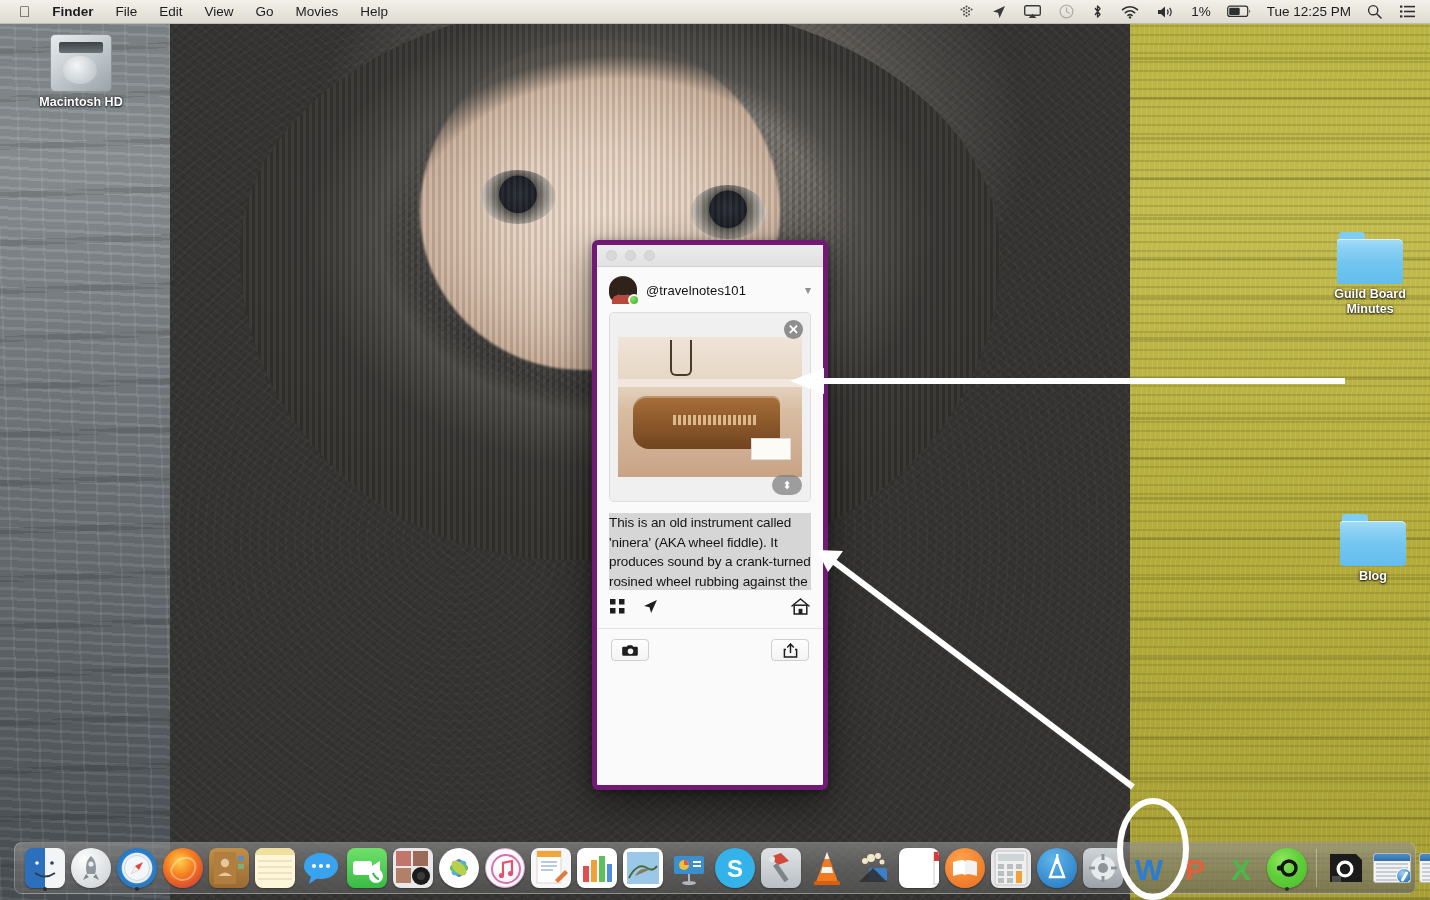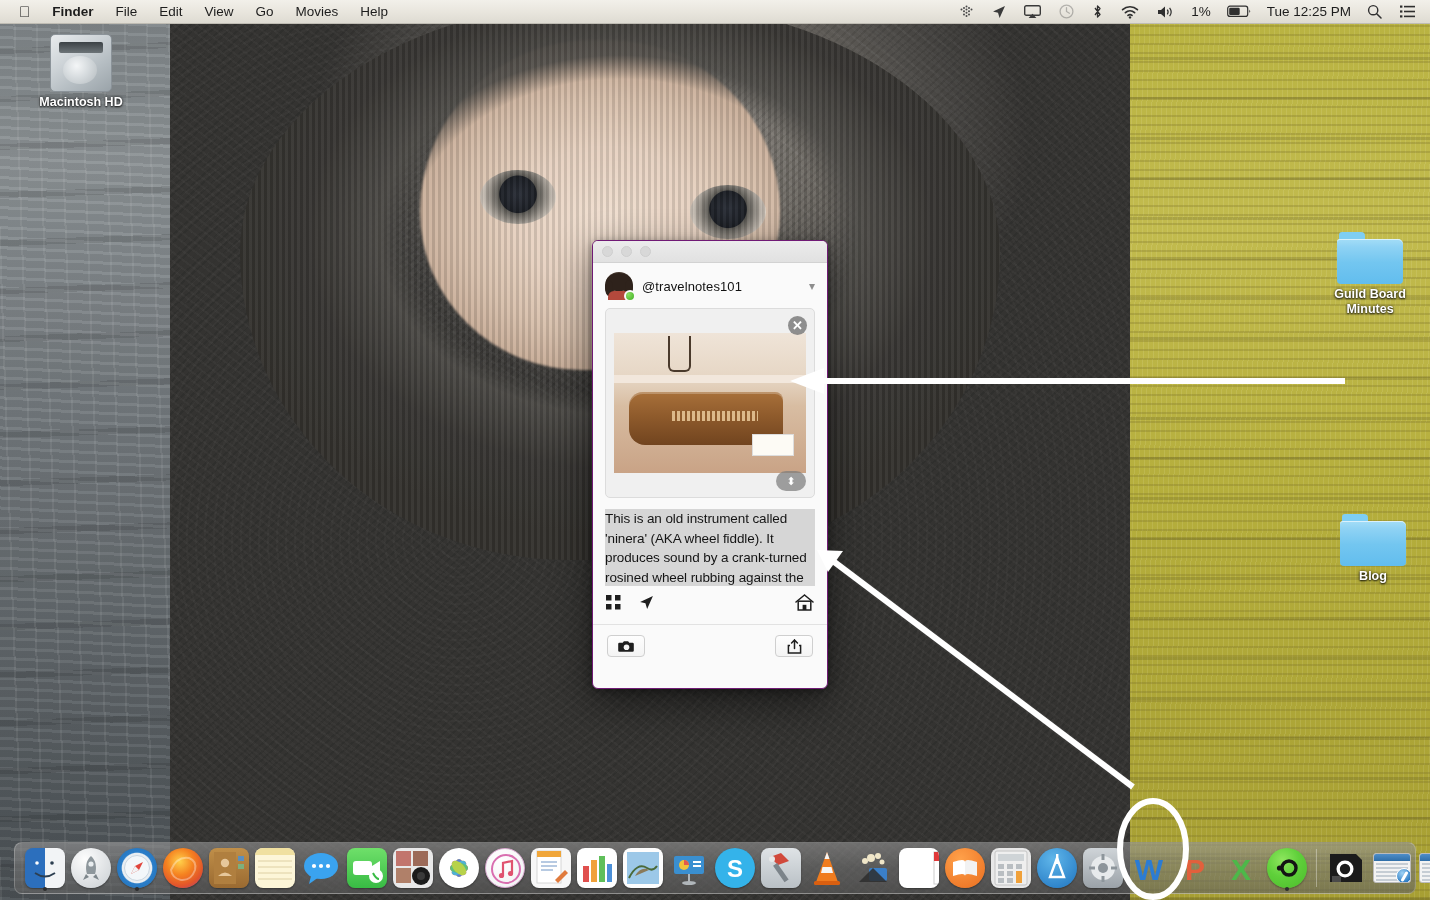--- a/index.html
+++ b/index.html
@@ -131,24 +131,24 @@
     border:2px solid #4a3a2c; border-top:none; border-radius:0 0 6px 6px; }
   .hg .instr { position:absolute; left:8%; top:42%; width:80%; height:38%;
     background: linear-gradient(180deg,#a8703a 0%, #8f5b2c 45%, #71441f 100%);
     border-radius:14px 8px 10px 16px; box-shadow: inset 0 2px 0 rgba(255,255,255,.25); }
   .hg .keys { position:absolute; left:30%; top:56%; width:45%; height:7%;
     background: repeating-linear-gradient(90deg,#dcb98a 0 3px, #8f5b2c 3px 5px); }
   .hg .card { position:absolute; right:6%; bottom:12%; width:22%; height:16%; background:#fdfbf5; border:1px solid #ddd; }
 
   
   .win {
-    position:absolute; left:592px; top:240px; width:236px; height:449px; z-index:20;
+    position:absolute; left:592px; top:240px; width:236px; height:550px; z-index:20;
     background:#fafafa; border-radius:6px; overflow:hidden;
     box-shadow:0 14px 40px rgba(0,0,0,.48), 0 2px 8px rgba(0,0,0,.35);
-    border:1px solid #701a75;
+    border:5px solid #701a75;
   }
   .win-title {
     height:22px; background:linear-gradient(180deg,#ececec,#e1e1e1);
     border-bottom:1px solid #d2d2d2; display:flex; align-items:center; padding-left:9px; gap:8px;
   }
   .tl { width:11px; height:11px; border-radius:50%; background:#d8d8d8; border:1px solid #cecece; }
   .win-header { display:flex; align-items:center; gap:9px; padding:9px 10px 8px 12px; background:#fafafa; }
   .avatar { width:28px; height:28px; border-radius:50%; position:relative; flex:none;
     background: radial-gradient(circle at 48% 30%, #5b4a3f 0%, #3a2d25 46%, #241b16 70%);
     overflow:visible; }

